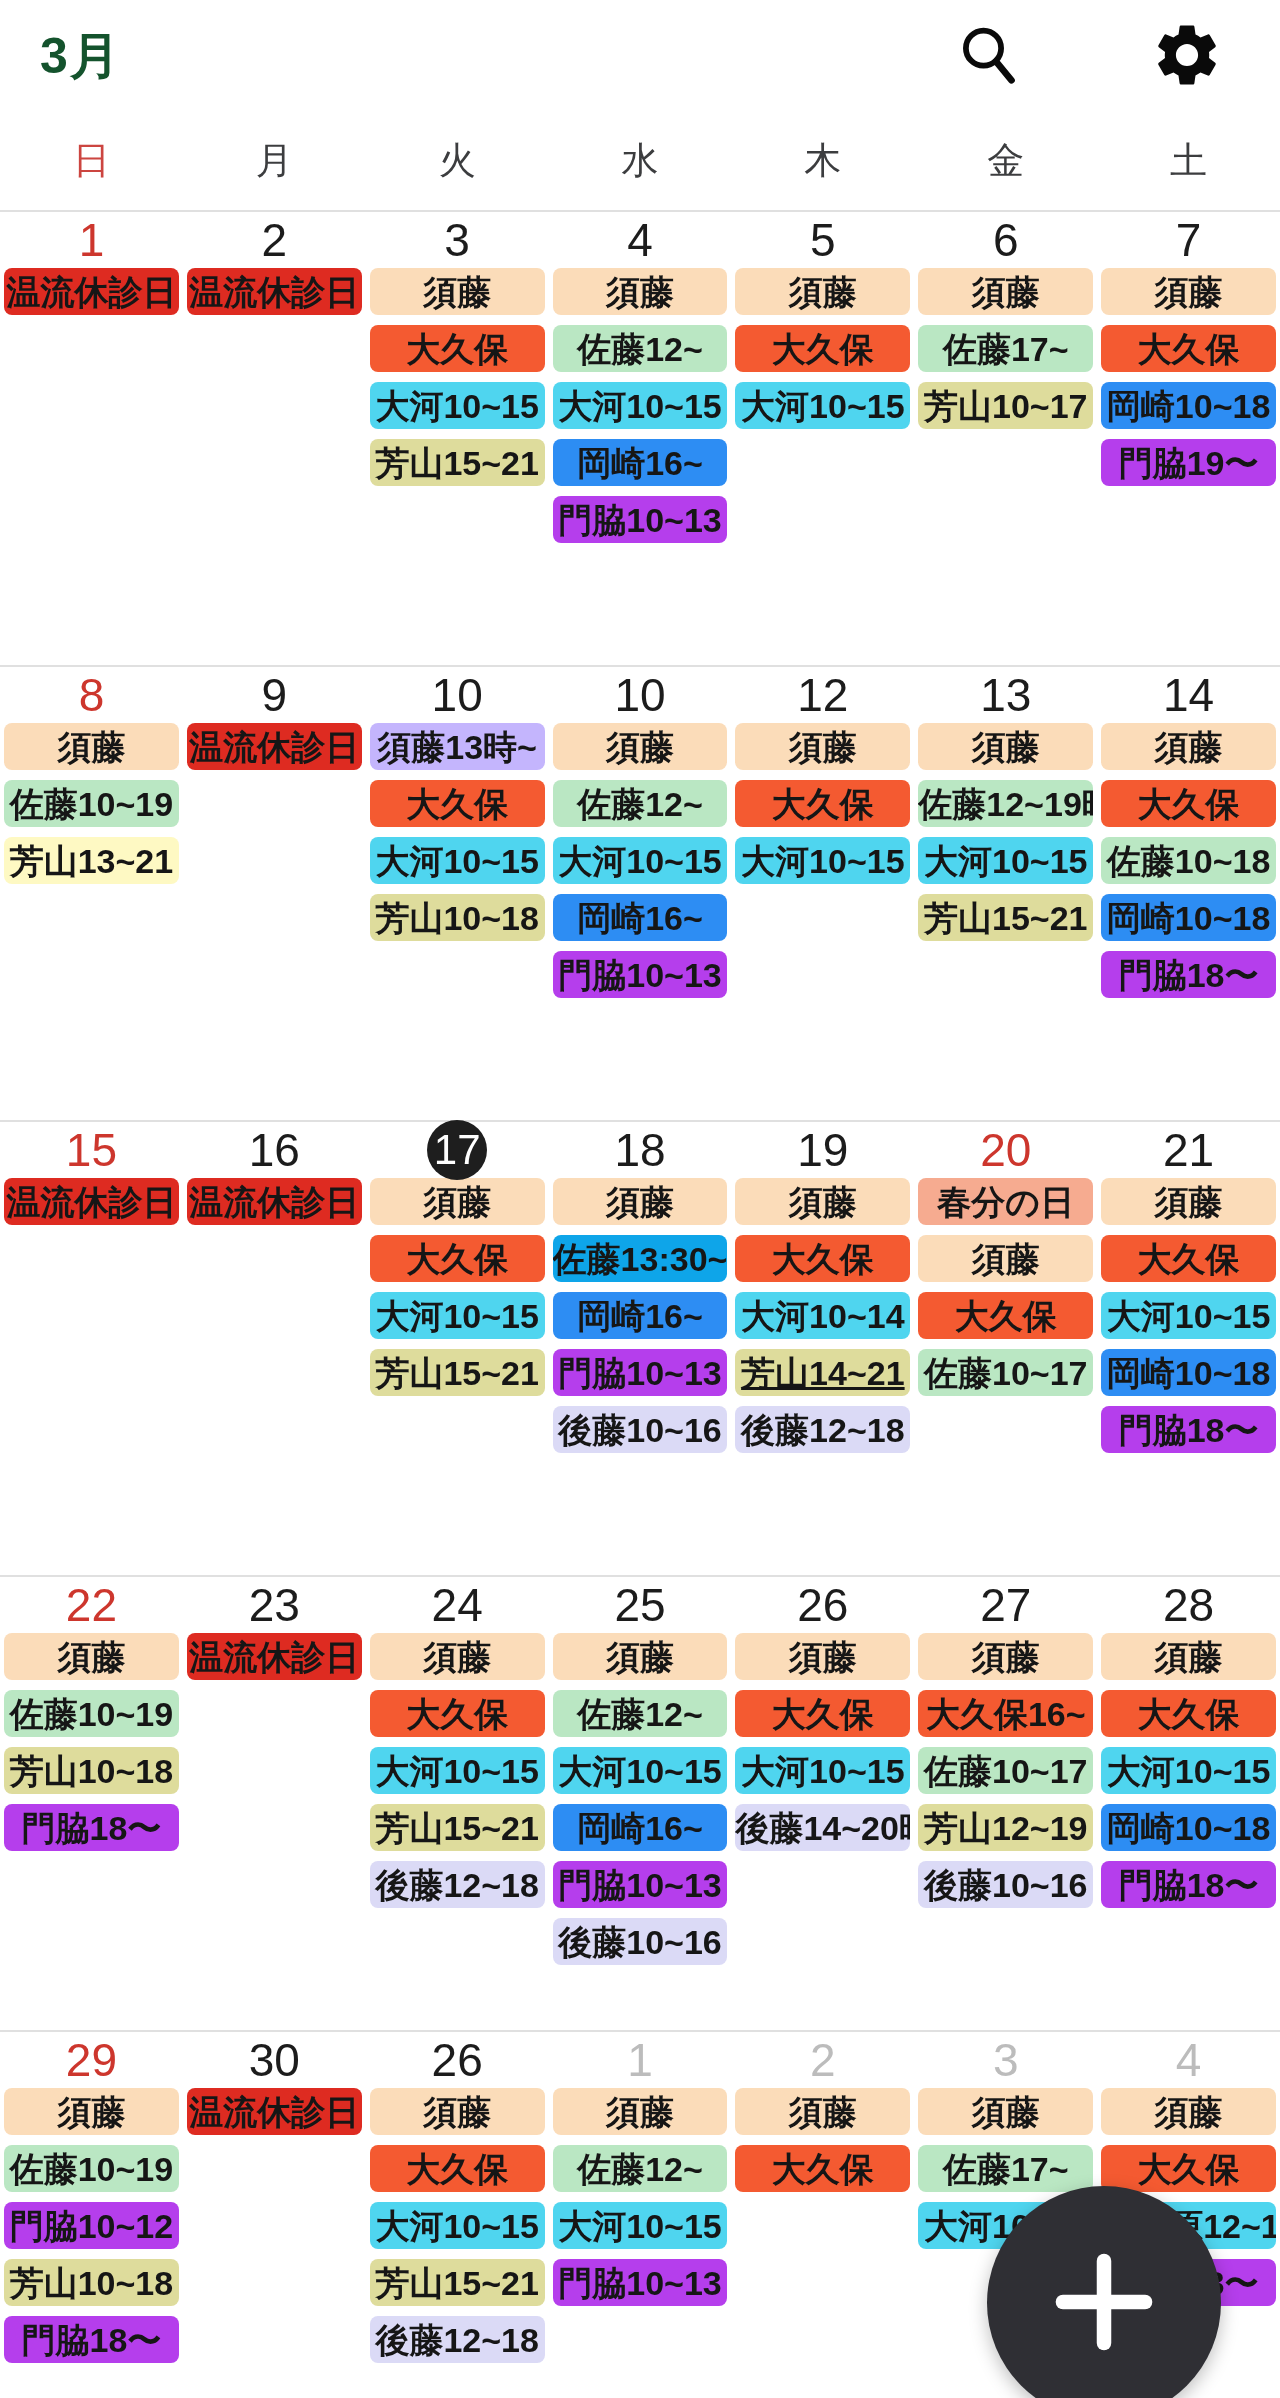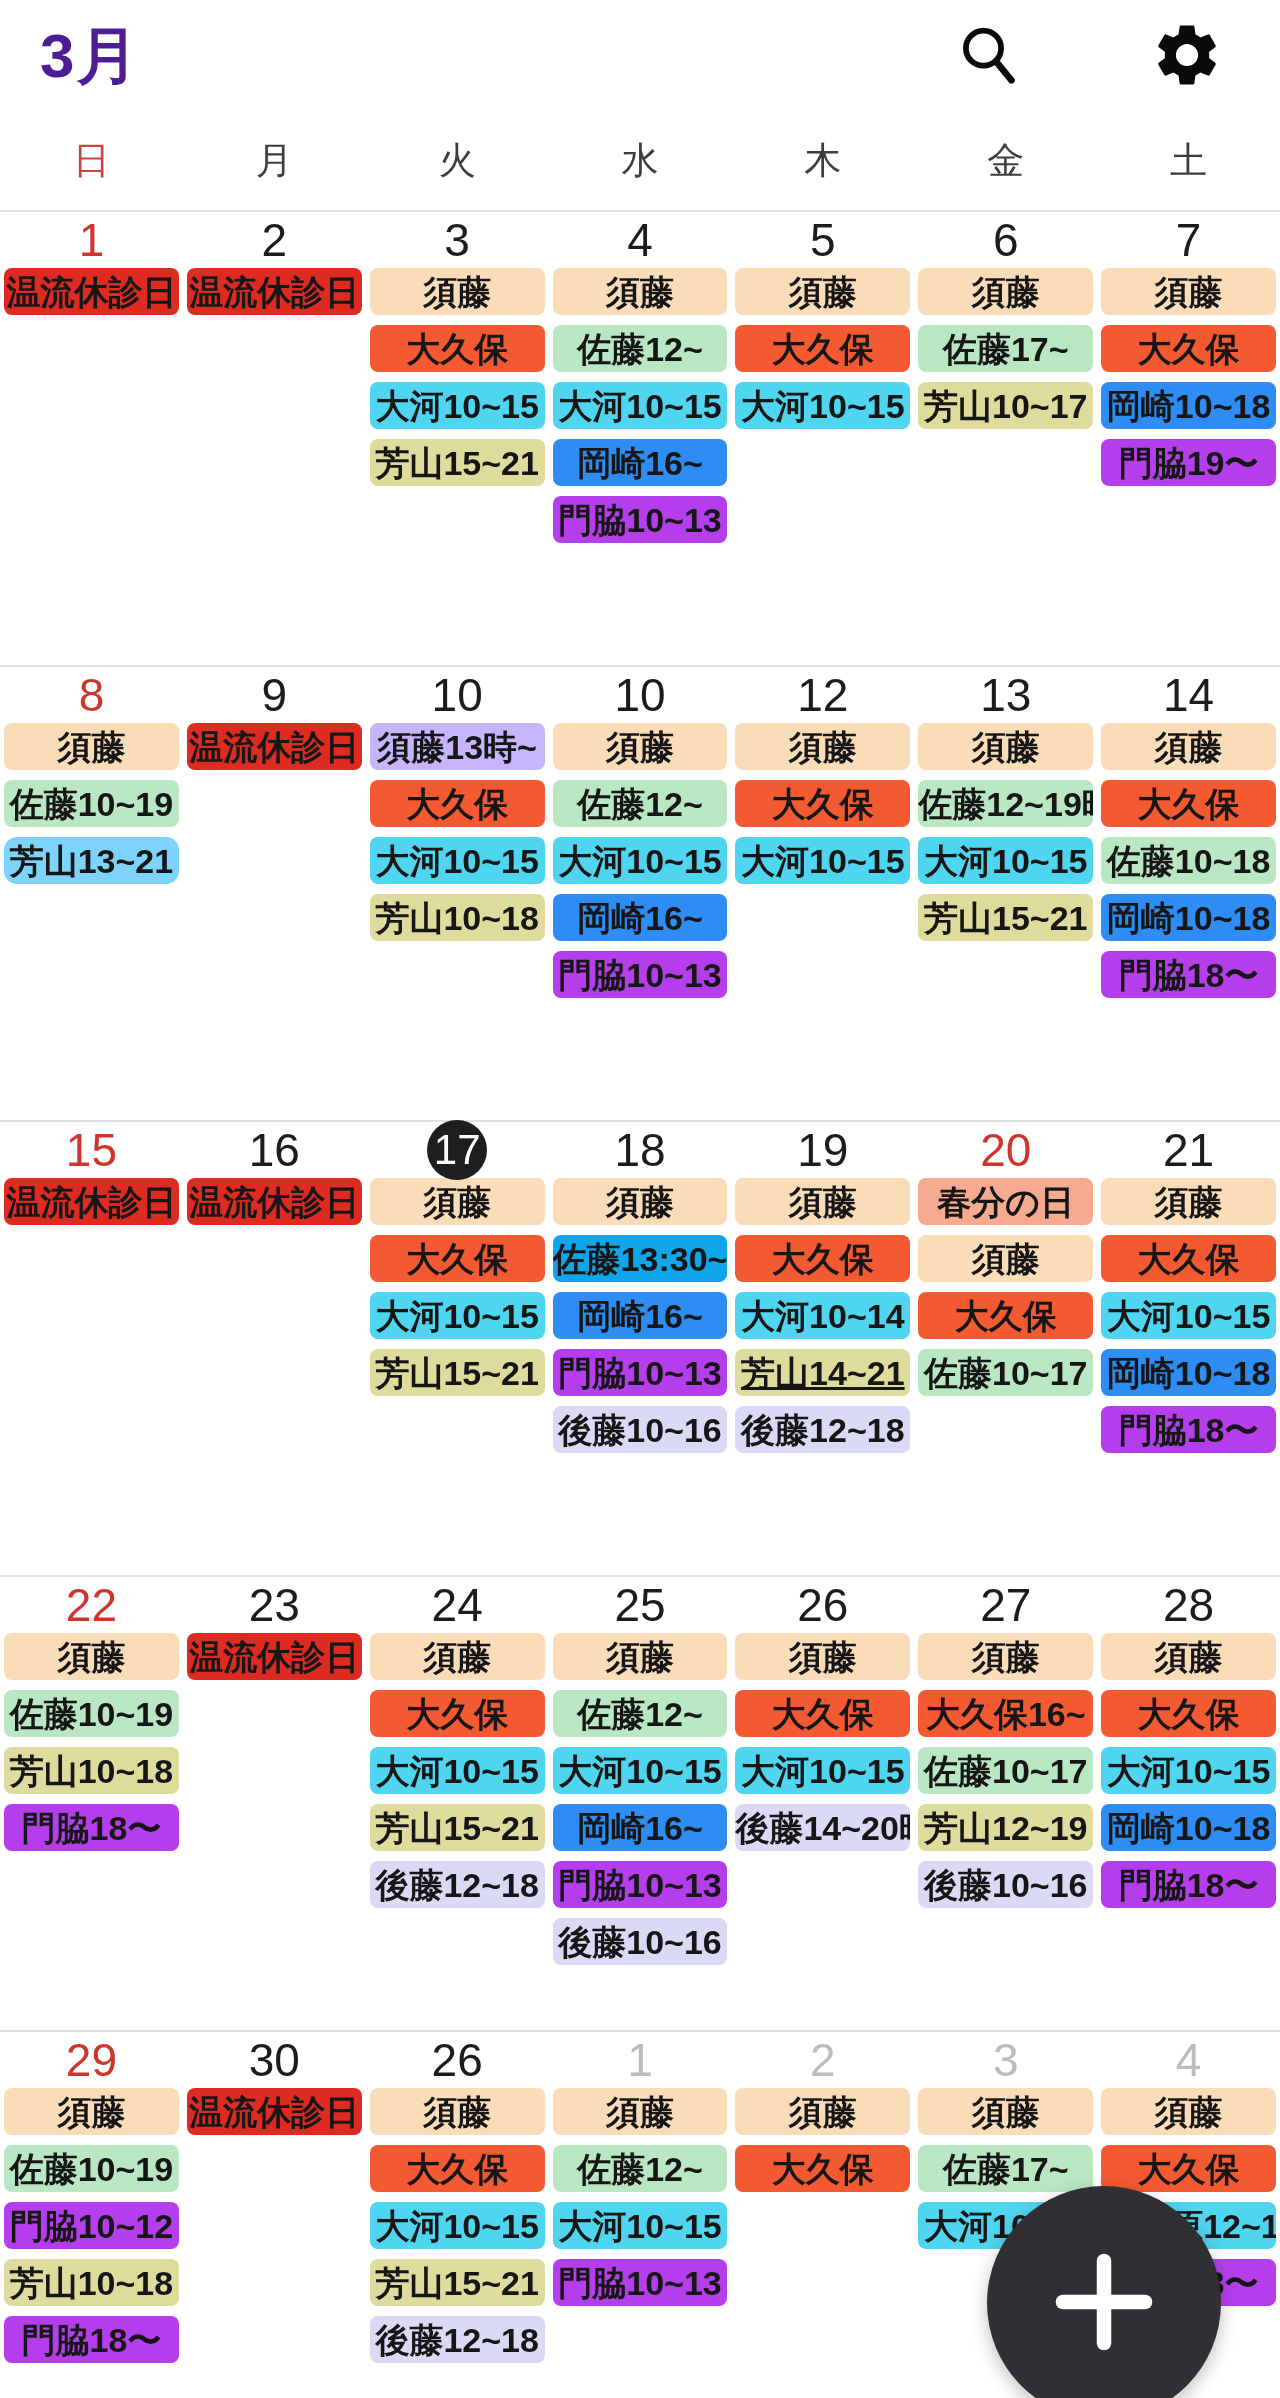--- a/index.html
+++ b/index.html
@@ -3,21 +3,21 @@
 <meta charset="utf-8">
 <style>
   html,body { margin:0; padding:0; }
   body {
     width:1280px; height:2398px; overflow:hidden; position:relative;
     background:#ffffff; font-family:"Liberation Sans","DejaVu Sans",sans-serif;
     -webkit-font-smoothing:antialiased;
   }
   
   .app-header { display:flex; align-items:center; height:112px; padding:0 56px 0 40px; box-sizing:border-box; }
-  .app-title { font-size:62px; font-weight:bold; color:#4c1d95; letter-spacing:2px; }
+  .app-title { font-size:50px; font-weight:bold; color:#14532d; letter-spacing:2px; }
   .header-actions { margin-left:auto; display:flex; align-items:center; gap:128px; }
   .icon-btn { background:none; border:none; padding:0; margin:0; cursor:pointer; display:flex; align-items:center; justify-content:center; }
 
   
   .weekday-row { display:flex; height:98px; align-items:center; }
   .weekday-cell { flex:1; text-align:center; font-size:37px; font-weight:300; color:#3c3d3f; }
   .weekday-cell.sun { color:#cc4540; }
 
   
   .calendar-grid { }
@@ -118,21 +118,21 @@
         <div class="badge" style="background: rgb(244, 90, 49);">大久保</div>
         <div class="badge" style="background: rgb(45, 141, 243);">岡崎10~18</div>
         <div class="badge" style="background: rgb(181, 62, 236);">門脇19〜</div>
       </div>
     </div>
     <div class="week-row">
       <div class="day-cell">
         <div class="day-num-wrap sun">8</div>
         <div class="badge" style="background: rgb(251, 220, 185);">須藤</div>
         <div class="badge" style="background: rgb(186, 231, 195);">佐藤10~19</div>
-        <div class="badge" style="background: #7dd3fc; border-radius: 13px;">芳山13~21</div>
+        <div class="badge" style="background: #fef9c3;">芳山13~21</div>
       </div>
       <div class="day-cell">
         <div class="day-num-wrap normal">9</div>
         <div class="badge" style="background: rgb(222, 43, 33);">温流休診日</div>
       </div>
       <div class="day-cell">
         <div class="day-num-wrap normal">10</div>
         <div class="badge" style="background: #c4b5fd;">須藤13時~</div>
         <div class="badge" style="background: rgb(244, 90, 49);">大久保</div>
         <div class="badge" style="background: rgb(79, 213, 239);">大河10~15</div>

